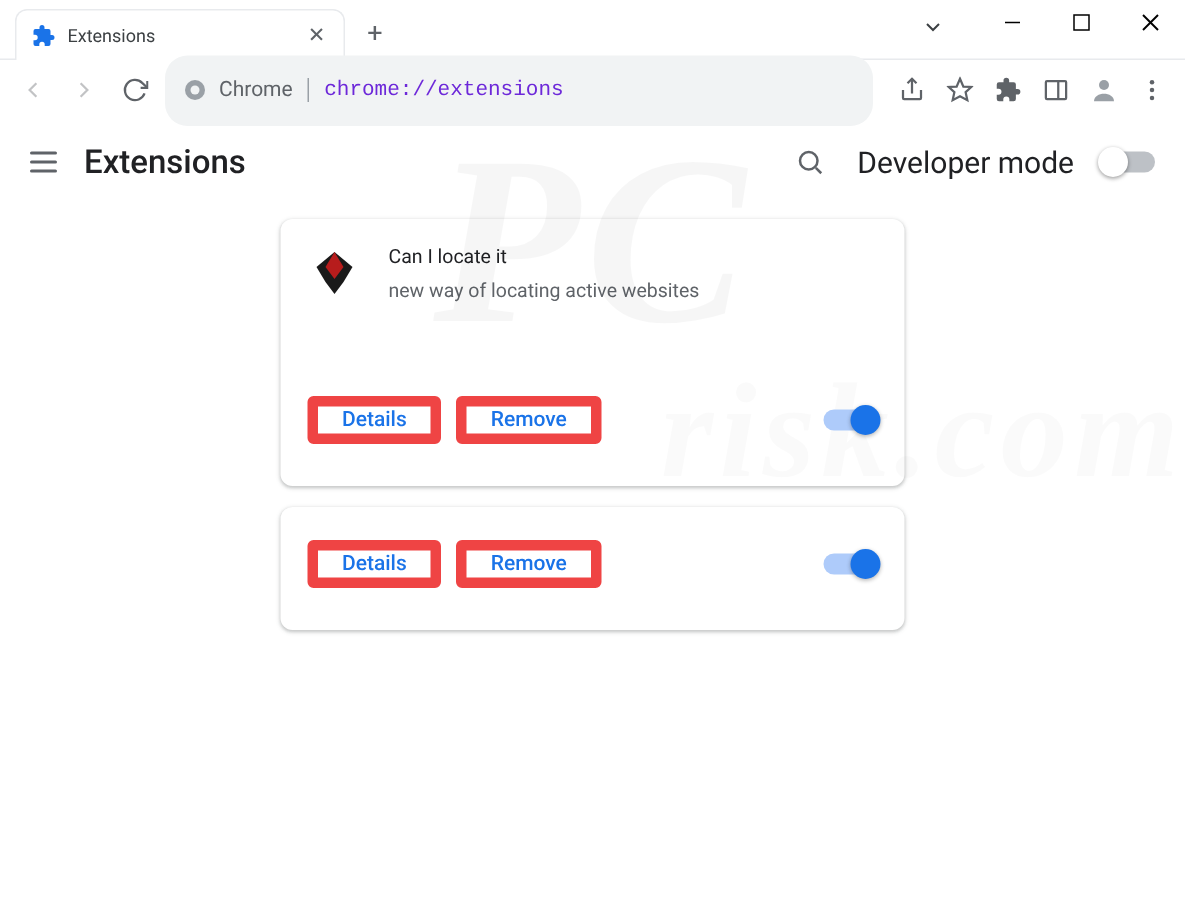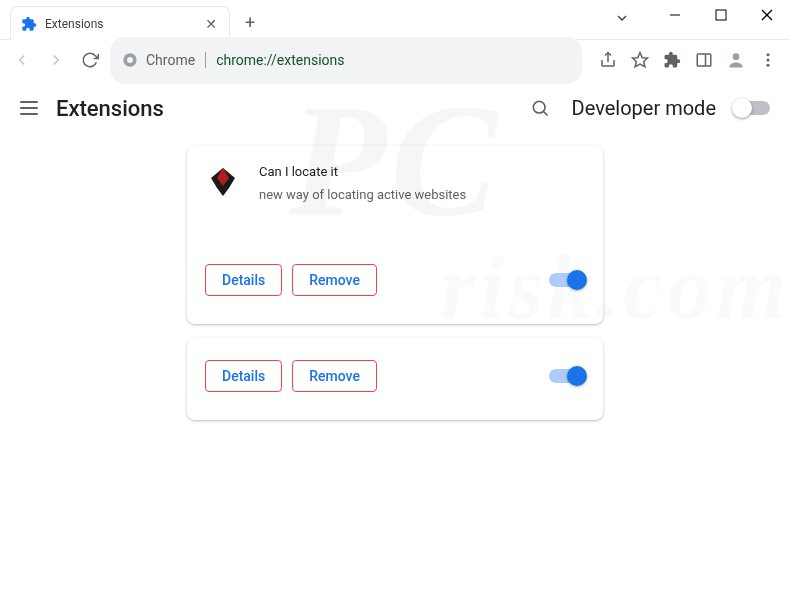--- a/index.html
+++ b/index.html
@@ -62,21 +62,21 @@
     background: #f1f3f4;
     border-radius: 15px;
     display: flex;
     align-items: center;
     padding: 0 12px;
     gap: 8px;
     color: #5f6368;
     font-size: 14px;
   }
   .omnibox .divider { width:1px;height:16px;background:#9aa0a6;margin:0 2px;}
-  .omnibox .url-rest { color: #14532d; }
+  .omnibox .url-rest { color: #6d28d9; font-family: Liberation Mono, monospace; }
   .addr-icons { display:flex; gap:4px; margin-left:6px;}
   
   .page-header {
     height: 56px;
     display: flex;
     align-items: center;
     padding: 0 20px;
     gap: 18px;
   }
   .hamburger { display:flex;flex-direction:column;gap:4px;cursor:pointer;}
@@ -117,21 +117,21 @@
     flex-shrink:0;
   }
   .ext-name { font-size: 13px; color:#202124; margin-bottom: 6px;}
   .ext-desc { font-size: 13px; color:#5f6368; line-height:1.5;}
   .ext-bottom {
     display:flex; align-items:center; gap:10px; margin-top: 4px;
   }
   .btn {
     height: 32px;
     padding: 0 16px;
-    border: 1px solid #ef4444;
+    border: 7px solid #ef4444;
     border-radius: 4px;
     background: #fff;
     color: #1a73e8;
     font-size: 14px;
     font-weight: 500;
     display:flex;align-items:center;justify-content:center;
     cursor:pointer;
   }
   .ext-bottom .toggle { margin-left:auto;}
   

